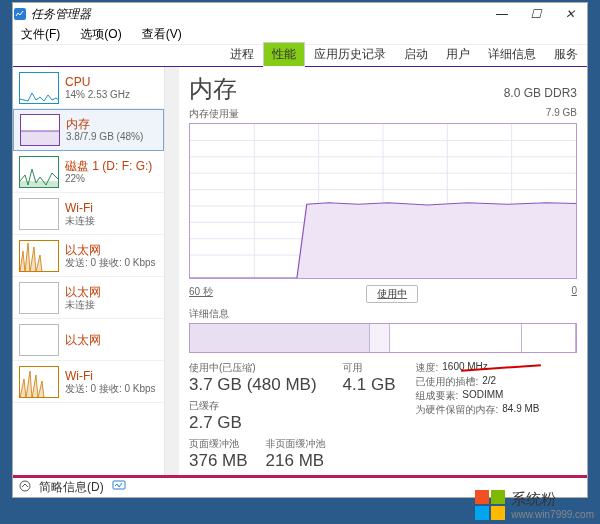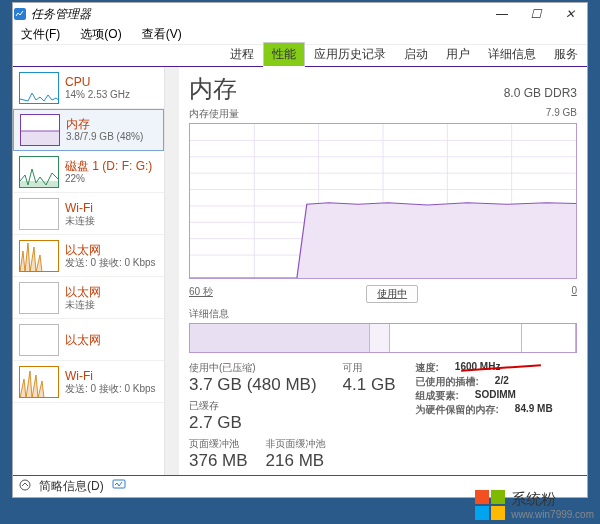--- a/index.html
+++ b/index.html
@@ -34,25 +34,25 @@
   .graph { height:190px; border:1px solid #b89ad0; margin-top:2px; background:#fff; position:relative; }
   .graph svg { position:absolute; top:0; left:0; }
   .xaxis { display:flex; justify-content:space-between; font-size:10px; color:#666; margin-top:6px;text-decoration:underline; }
   .pill { border:1px solid #bbb; border-radius:2px; padding:1px 10px; font-size:10px; color:#333; background:#fdfdfd; }
   .slots { margin-top:2px; }
   .slotsbox { height:30px; border:1px solid #b89ad0; display:flex; margin-top:2px; }
   .slotsbox .cell { border-right:1px solid #c8b2db; }
   .slotsbox .cell.fill { background:#e9dff2; }
   .stcol .lab { font-size:10px; color:#666; }
   .stcol .val { font-size:17px; color:#444; }
-  .kv { display:flex; gap:16px; font-size:10px; color:#666;font-weight:bold; }
+  .kv { display:flex; gap:4px; font-size:10px; color:#666; }
   .kv .v { color:#333; }
   .rightblock { position:relative; }
   .redline { position:absolute; border-top:2px solid #d00000; width:80px; top:6px; left:46px; transform:rotate(-4deg); }
-  .footer { height:22px; border-top:1px solid #be185d; display:flex; align-items:center; gap:8px; padding:8px 6px; font-size:12px; }
+  .footer { height:22px; border-top:3px solid #be185d; display:flex; align-items:center; gap:8px; padding:8px 6px; font-size:12px; }
   .footer .less { color:#333; cursor:pointer; }
   .footer .link { color:#0066cc; cursor:pointer; }
   .scrollb { width:14px; background:#f0f0f0; }
   .sidewrap { display:flex; }
   .watermark { position:absolute; bottom:4px; right:6px; display:flex; align-items:center; gap:6px; }
   .watermark .logo { display:grid; grid-template-columns:14px 14px; grid-template-rows:14px 14px; gap:2px; }
   .watermark .logo span:nth-child(1){background:#f25022;}
   .watermark .logo span:nth-child(2){background:#7fba00;}
   .watermark .logo span:nth-child(3){background:#00a4ef;}
   .watermark .logo span:nth-child(4){background:#ffb900;}

